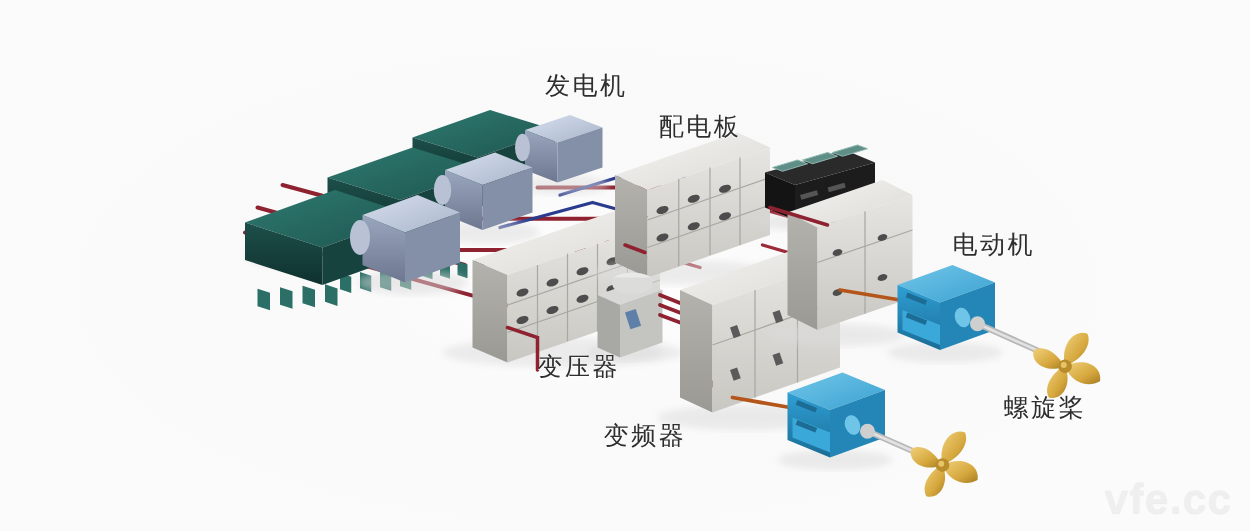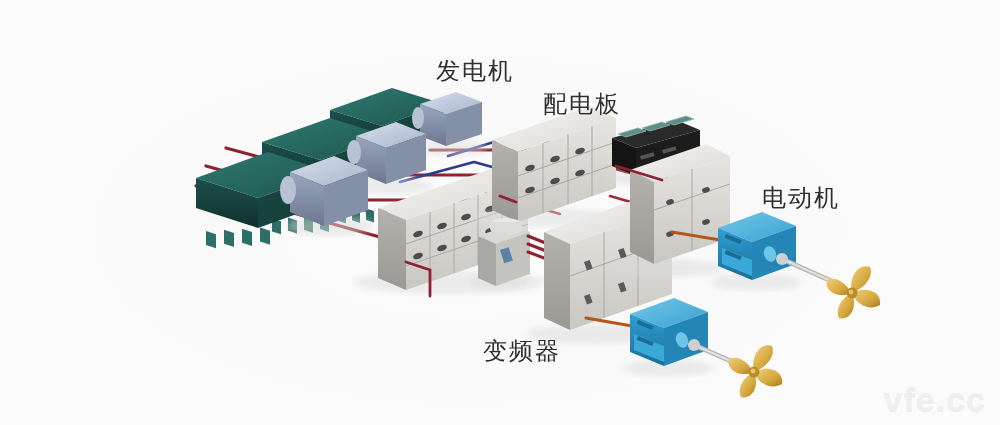--- a/index.html
+++ b/index.html
@@ -10,21 +10,21 @@
     overflow: hidden;
   }
   #stage {
     position: relative;
     width: 1000px; height: 425px;
     background: radial-gradient(ellipse 700px 380px at 480px 210px, #ffffff 0%, #fafafa 55%, #f5f5f5 100%);
   }
   .lbl {
     position: absolute;
     color: #2e2e2e;
-    font-size: 24px;
+    font-size: 20px;
     letter-spacing: 2px;
     white-space: nowrap;
     text-shadow: 0 1px 0 rgba(255,255,255,0.9);
     font-family: Liberation Mono, monospace;
     text-align: right;
   }
   .watermark {
     position: absolute;
     right: 14px; bottom: 6px;
     font-size: 34px;
@@ -358,18 +358,20 @@
     </g>
 
     <g stroke="#8e2230" stroke-width="2.8" fill="none" stroke-linecap="round">
       <polyline points="406,262 430,270 430,296"></polyline>
       <polyline points="500,196 516,202"></polyline>
       <line x1="616" y1="166" x2="662" y2="180"></line>
     </g>
   </svg>
 
   <div class="lbl" style="left:436px; top:55px;">发电机</div>
-  <div class="lbl" style="left:527px; top:88px;margin-left:16px;">配电板</div>
+  <div class="lbl" style="left:527px; top:88px;">配电板</div>
+  <div class="lbl" style="left:430px; top:280px;">变压器</div>
   <div class="lbl" style="left:762px; top:182px;">电动机</div>
   <div class="lbl" style="left:483px; top:335px;">变频器</div>
+  <div class="lbl" style="left:803px; top:313px;">螺旋桨</div>
 
   <div class="watermark">vfe.cc</div>
 </div>
 
 </body></html>

